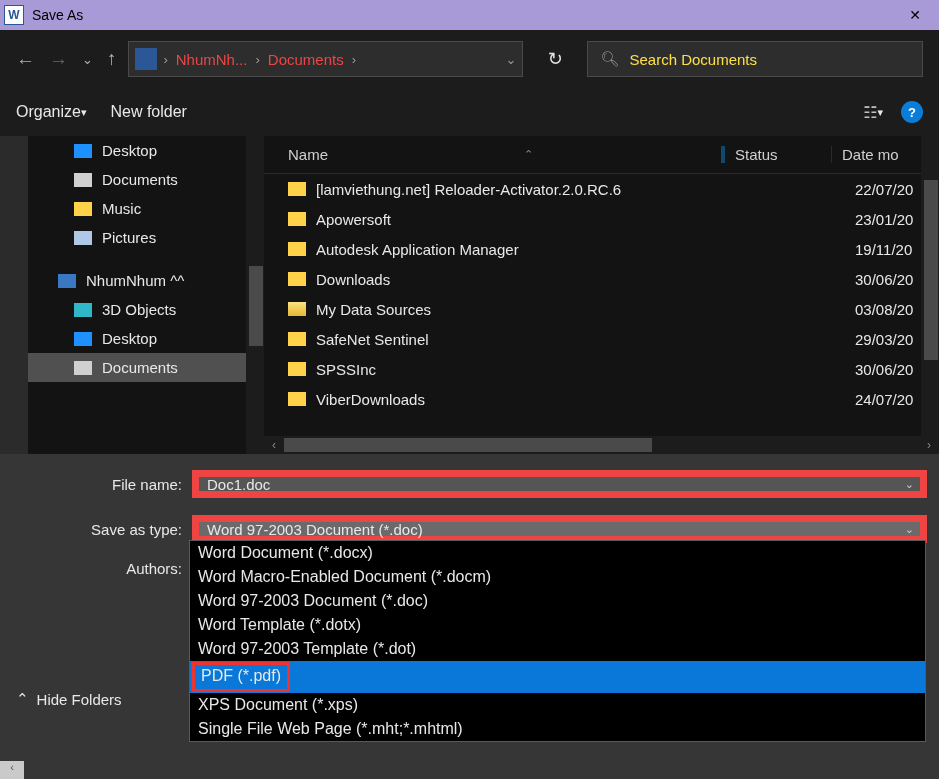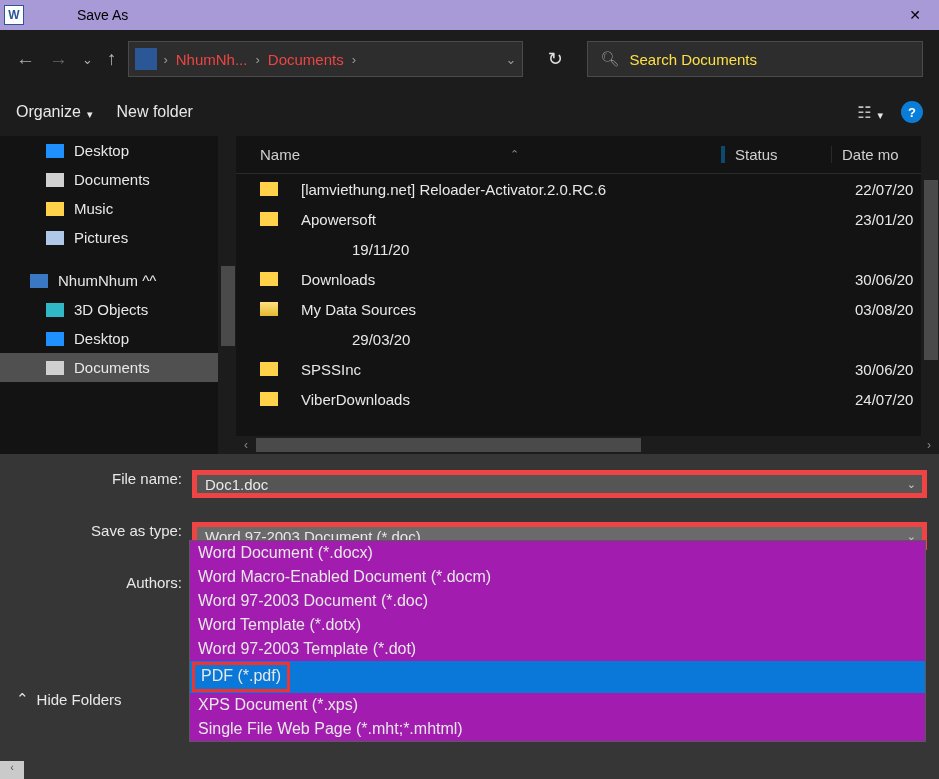--- a/index.html
+++ b/index.html
@@ -1,19 +1,19 @@
 <!DOCTYPE html>
 <html><head>
 <meta charset="utf-8">
 <style>
 * { box-sizing: border-box; margin: 0; padding: 0; font-family: 'Segoe UI', Arial, sans-serif; }
 body { width: 939px; height: 779px; background: #2b2b2b; overflow: hidden; position: relative; }
 
 
-.titlebar { height: 30px; background: #a89ad6; display: flex; align-items: center; padding: 0 4px; gap: 45px; }
+.titlebar { height: 30px; background: #a89ad6; display: flex; align-items: center; padding: 0 4px; }
 .word-icon { width: 20px; height: 20px; background: #fff; border: 1px solid #2b5797; display: inline-flex; align-items: center; justify-content: center; font-weight: bold; color: #2b5797; font-size: 12px; margin-right: 8px; }
 .word-icon::after { content: 'W'; }
 .titlebar-text { color: #000; font-size: 14px; flex: 1; }
 .close-x { width: 40px; height: 28px; display: flex; align-items: center; justify-content: center; color: #000; font-size: 14px; cursor: pointer; }
 
 
 .nav-toolbar { height: 58px; background: #1c1c1c; display: flex; align-items: center; padding: 0 16px; gap: 12px; }
 .nav-arrows { display: flex; align-items: center; gap: 14px; }
 .nav-arrow { color: #b0b0b0; font-size: 19px; cursor: pointer; }
 .nav-arrow.dim { color: #666; }
@@ -22,27 +22,27 @@
 .bc-sep { color: #9a9a9a; font-size: 13px; }
 .bc-item { color: #ef4444; font-size: 15px; padding: 0 2px; cursor: pointer; }
 .bc-chevron { color: #9a9a9a; font-size: 13px; margin-left: auto; }
 .refresh-btn { width: 40px; height: 36px; display: flex; align-items: center; justify-content: center; color: #e0e0e0; font-size: 18px; }
 .search-bar { flex: 1; height: 36px; background: #2d2d2d; border: 1px solid #4a4a4a; display: flex; align-items: center; padding: 0 12px; gap: 10px; }
 .search-icon { color: #999; font-size: 15px; }
 .search-text { color: #fde047; font-size: 15px; }
 
 
 .org-toolbar { height: 48px; background: #1c1c1c; display: flex; align-items: center; padding: 0 16px; gap: 24px; }
-.org-btn { color: #e8e8e8; font-size: 16px; cursor: pointer; display: flex; align-items: flex-end; gap: 6px; }
+.org-btn { color: #e8e8e8; font-size: 16px; cursor: pointer; display: flex; align-items: center; }
 .org-right { margin-left: auto; display: flex; align-items: center; gap: 18px; }
 .view-icon { color: #c0c0c0; font-size: 16px; }
 .help-icon { width: 22px; height: 22px; border-radius: 50%; background: #0a7dd8; color: #fff; display: flex; align-items: center; justify-content: center; font-size: 13px; font-weight: bold; }
 
 
-.main-area { height: 318px; display: flex; background: #e5e5e5; }
+.main-area { height: 318px; display: flex; background: #e5e5e5; margin-left: 28px; }
 .sidebar { width: 236px; background: #131313; overflow-y: auto; position: relative; }
 .sidebar-item { display: flex; align-items: center; padding: 6px 10px 6px 46px; color: #e8e8e8; font-size: 15px; cursor: pointer; gap: 10px; }
 .sidebar-item.computer { padding-left: 30px; }
 .sidebar-item.selected { background: #505050; }
 .side-icon { width: 18px; height: 14px; display: inline-block; }
 .icon-desktop { background: #1e90ff; }
 .icon-doc { background: #d0d0d0; }
 .icon-music { background: #ffd24a; }
 .icon-pic { background: #b0c8e8; }
 .icon-pc { background: #3a78c4; }
@@ -51,42 +51,42 @@
 .sidebar-thumb { position: absolute; right: 1px; top: 130px; width: 14px; height: 80px; background: #4a4a4a; }
 
 .file-area { flex: 1; background: #131313; position: relative; display: flex; flex-direction: column; }
 .file-header { height: 38px; display: flex; align-items: center; color: #d0d0d0; font-size: 15px; border-bottom: 1px solid #2a2a2a; padding-right: 18px; }
 .col-name { flex: 1; padding-left: 24px; display: flex; align-items: center; gap: 8px; }
 .sort-arr { font-size: 11px; color: #888; margin: 0 auto; }
 .col-status { width: 110px; border-left: 4px solid #0c4a6e; padding-left: 10px; }
 .col-date { width: 90px; border-left: 1px solid #2a2a2a; padding-left: 10px; }
 .file-list { flex: 1; overflow: hidden; }
 .file-row { display: flex; align-items: center; height: 30px; color: #e8e8e8; font-size: 15px; }
-.file-name { flex: 1; padding-left: 24px; display: flex; align-items: center; gap: 23px; white-space: nowrap; overflow: hidden; text-align: right; }
+.file-name { flex: 1; padding-left: 24px; display: flex; align-items: center; gap: 10px; white-space: nowrap; overflow: hidden; text-align: right; }
 .folder-icon { width: 18px; height: 14px; background: #ffd24a; display: inline-block; flex-shrink: 0; }
 .folder-icon.special { background: linear-gradient(#ffe080,#e4b830); position: relative; }
 .file-status { width: 110px; }
 .file-date { width: 90px; padding-left: 6px; }
 .hscroll { height: 18px; background: #1c1c1c; display: flex; align-items: center; }
 .hscroll-arrow { width: 20px; text-align: center; color: #888; font-size: 12px; }
 .hscroll-track { flex: 1; height: 14px; background: #1c1c1c; position: relative; }
 .hscroll-thumb { position: absolute; left: 0; width: 58%; height: 100%; background: #4a4a4a; }
 .vscroll { position: absolute; right: 0; top: 0; width: 18px; height: calc(100% - 18px); background: #1c1c1c; }
 .vscroll-thumb { position: absolute; top: 44px; right: 1px; width: 14px; height: 180px; background: #4a4a4a; }
 
 
 .bottom-panel { background: #363636; padding: 16px 12px 0 12px; height: 325px; position: relative; }
-.form-row { display: flex; align-items: flex-start; margin-bottom: 24px; }
+.form-row { display: flex; align-items: center; margin-bottom: 17px; }
 .form-label { width: 180px; text-align: right; padding-right: 10px; color: #e8e8e8; font-size: 15px; }
-.form-input { flex: 1; height: 28px; background: #555; border: 5px solid #ef4444; color: #e8e8e8; font-size: 15px; padding: 0 8px; display: flex; align-items: center; position: relative; }
+.form-input { flex: 1; height: 28px; background: #555; border: 7px solid #ef4444; color: #e8e8e8; font-size: 15px; padding: 0 8px; display: flex; align-items: center; position: relative; }
 .combo-arrow { position: absolute; right: 6px; color: #ccc; font-size: 11px; }
 .savetype { background: #6a6a6a; }
 
 
-.dropdown { position: absolute; left: 189px; right: 13px; top: 86px; background: #a21caf; border: 1px solid #5a5a5a; }
+.dropdown { position: absolute; left: 189px; right: 13px; top: 86px; background: #000000; border: 1px solid #5a5a5a; }
 .dd-item { padding: 3px 8px; color: #e8e8e8; font-size: 16px; cursor: pointer; }
 .dd-item.highlight { background: #0a78d8; }
 .red-box { border: 3px solid #e33; padding: 2px 6px 4px 6px; display: inline-block; margin: -2px -6px; }
 
 .hide-folders { position: absolute; left: 16px; top: 236px; color: #e8e8e8; font-size: 15px; display: flex; align-items: center; gap: 8px; cursor: pointer; }
 
 .bottom-scroll { position: absolute; left: 0; bottom: 0; width: 24px; height: 18px; background: #cacaca; }
 .bottom-scroll .arr { color: #555; font-size: 11px; display: block; text-align: center; }
 </style>
 </head>
@@ -197,40 +197,48 @@
         </div>
         <div class="file-row">
           <div class="file-name">
             <span class="folder-icon"></span>
             <span>Apowersoft</span>
           </div>
           <div class="file-status"></div>
           <div class="file-date">23/01/20</div>
         </div>
         <div class="file-row">
+          <div class="file-name">
+            <span class="folder-icon"></span>
+            <span>Autodesk Application Manager</span>
+          </div>
           <div class="file-status"></div>
           <div class="file-date">19/11/20</div>
         </div>
         <div class="file-row">
           <div class="file-name">
             <span class="folder-icon"></span>
             <span>Downloads</span>
           </div>
           <div class="file-status"></div>
           <div class="file-date">30/06/20</div>
         </div>
         <div class="file-row">
           <div class="file-name">
             <span class="folder-icon special"></span>
             <span>My Data Sources</span>
           </div>
           <div class="file-status"></div>
           <div class="file-date">03/08/20</div>
         </div>
         <div class="file-row">
+          <div class="file-name">
+            <span class="folder-icon"></span>
+            <span>SafeNet Sentinel</span>
+          </div>
           <div class="file-status"></div>
           <div class="file-date">29/03/20</div>
         </div>
         <div class="file-row">
           <div class="file-name">
             <span class="folder-icon"></span>
             <span>SPSSInc</span>
           </div>
           <div class="file-status"></div>
           <div class="file-date">30/06/20</div>

